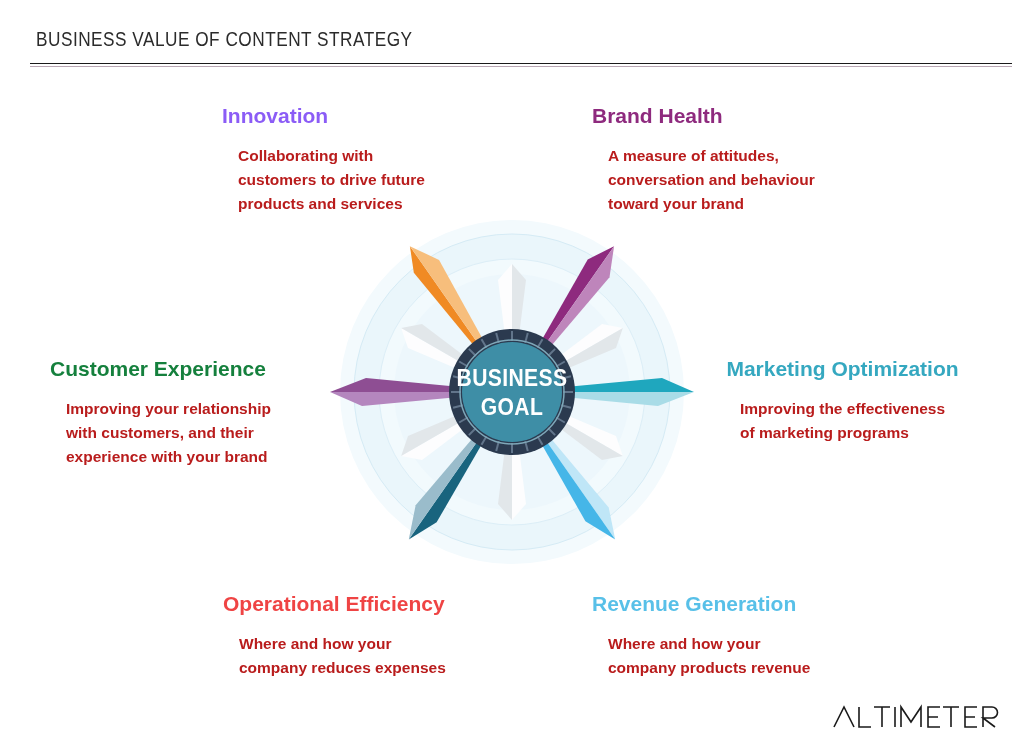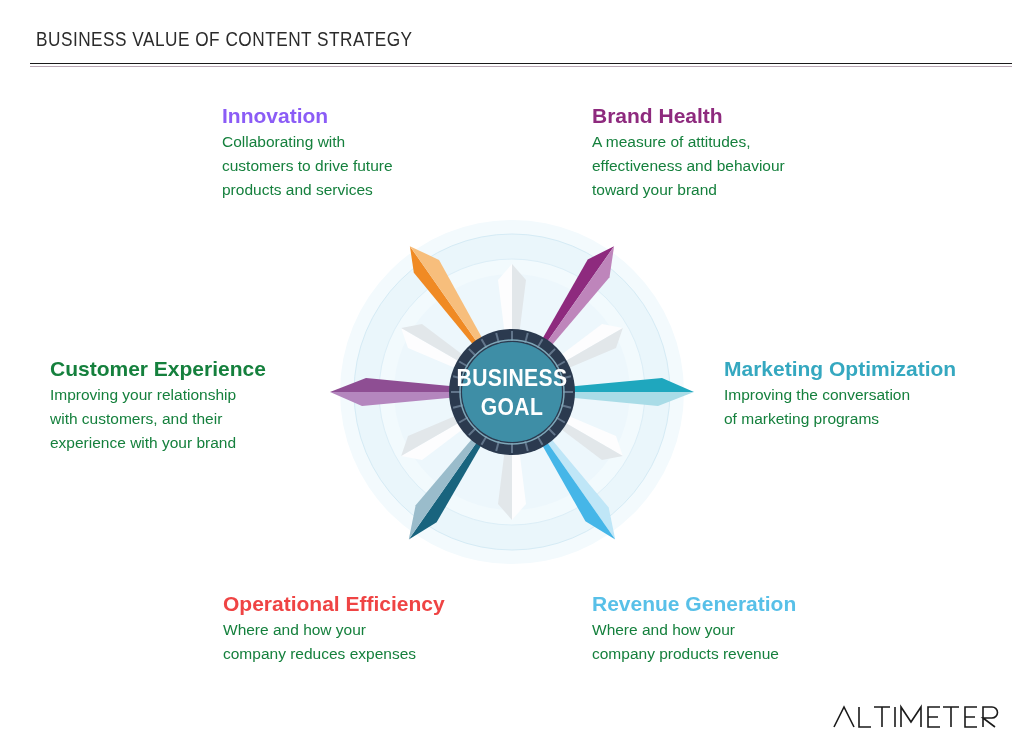--- a/index.html
+++ b/index.html
@@ -58,24 +58,24 @@
   .callout { position: absolute; }
   .callout-title {
     font-size: 21px;
     font-weight: 700;
     line-height: 1.14;
     white-space: nowrap;
     margin: 0 0 2px 0;
   }
   .callout-desc {
     font-size: 15.5px;
-    font-weight: 400;
+    font-weight: 700;
     line-height: 1.54;
-    color: #15803d;
-    margin: 0;
+    color: #b91c1c;
+    margin: 16px;
   }
   .callout-desc span { display: block; white-space: nowrap; }
 
   #callout-innovation        { left: 222px; top: 104px; }
   #callout-brand-health      { left: 592px; top: 104px; }
   #callout-customer-experience { left: 50px; top: 357px; }
   #callout-marketing-optimization { left: 724px; top: 357px; }
   #callout-operational-efficiency { left: 223px; top: 592px; }
   #callout-revenue-generation { left: 592px; top: 592px; }
 
@@ -117,38 +117,38 @@
     <span>Collaborating with</span>
     <span>customers to drive future</span>
     <span>products and services</span>
   </div>
 </div>
 
 <div class="callout" id="callout-brand-health">
   <div class="callout-title" style="color: rgb(142, 42, 126);">Brand Health</div>
   <div class="callout-desc">
     <span>A measure of attitudes,</span>
-    <span>effectiveness and behaviour</span>
+    <span>conversation and behaviour</span>
     <span>toward your brand</span>
   </div>
 </div>
 
 <div class="callout" id="callout-customer-experience">
   <div class="callout-title" style="color: #15803d;">Customer Experience</div>
   <div class="callout-desc">
     <span>Improving your relationship</span>
     <span>with customers, and their</span>
     <span>experience with your brand</span>
   </div>
 </div>
 
 <div class="callout" id="callout-marketing-optimization">
   <div class="callout-title" style="color: rgb(53, 168, 192); text-align: center;">Marketing Optimization</div>
   <div class="callout-desc">
-    <span>Improving the conversation</span>
+    <span>Improving the effectiveness</span>
     <span>of marketing programs</span>
   </div>
 </div>
 
 <div class="callout" id="callout-operational-efficiency">
   <div class="callout-title" style="color: #ef4444;">Operational Efficiency</div>
   <div class="callout-desc">
     <span>Where and how your</span>
     <span>company reduces expenses</span>
   </div>

